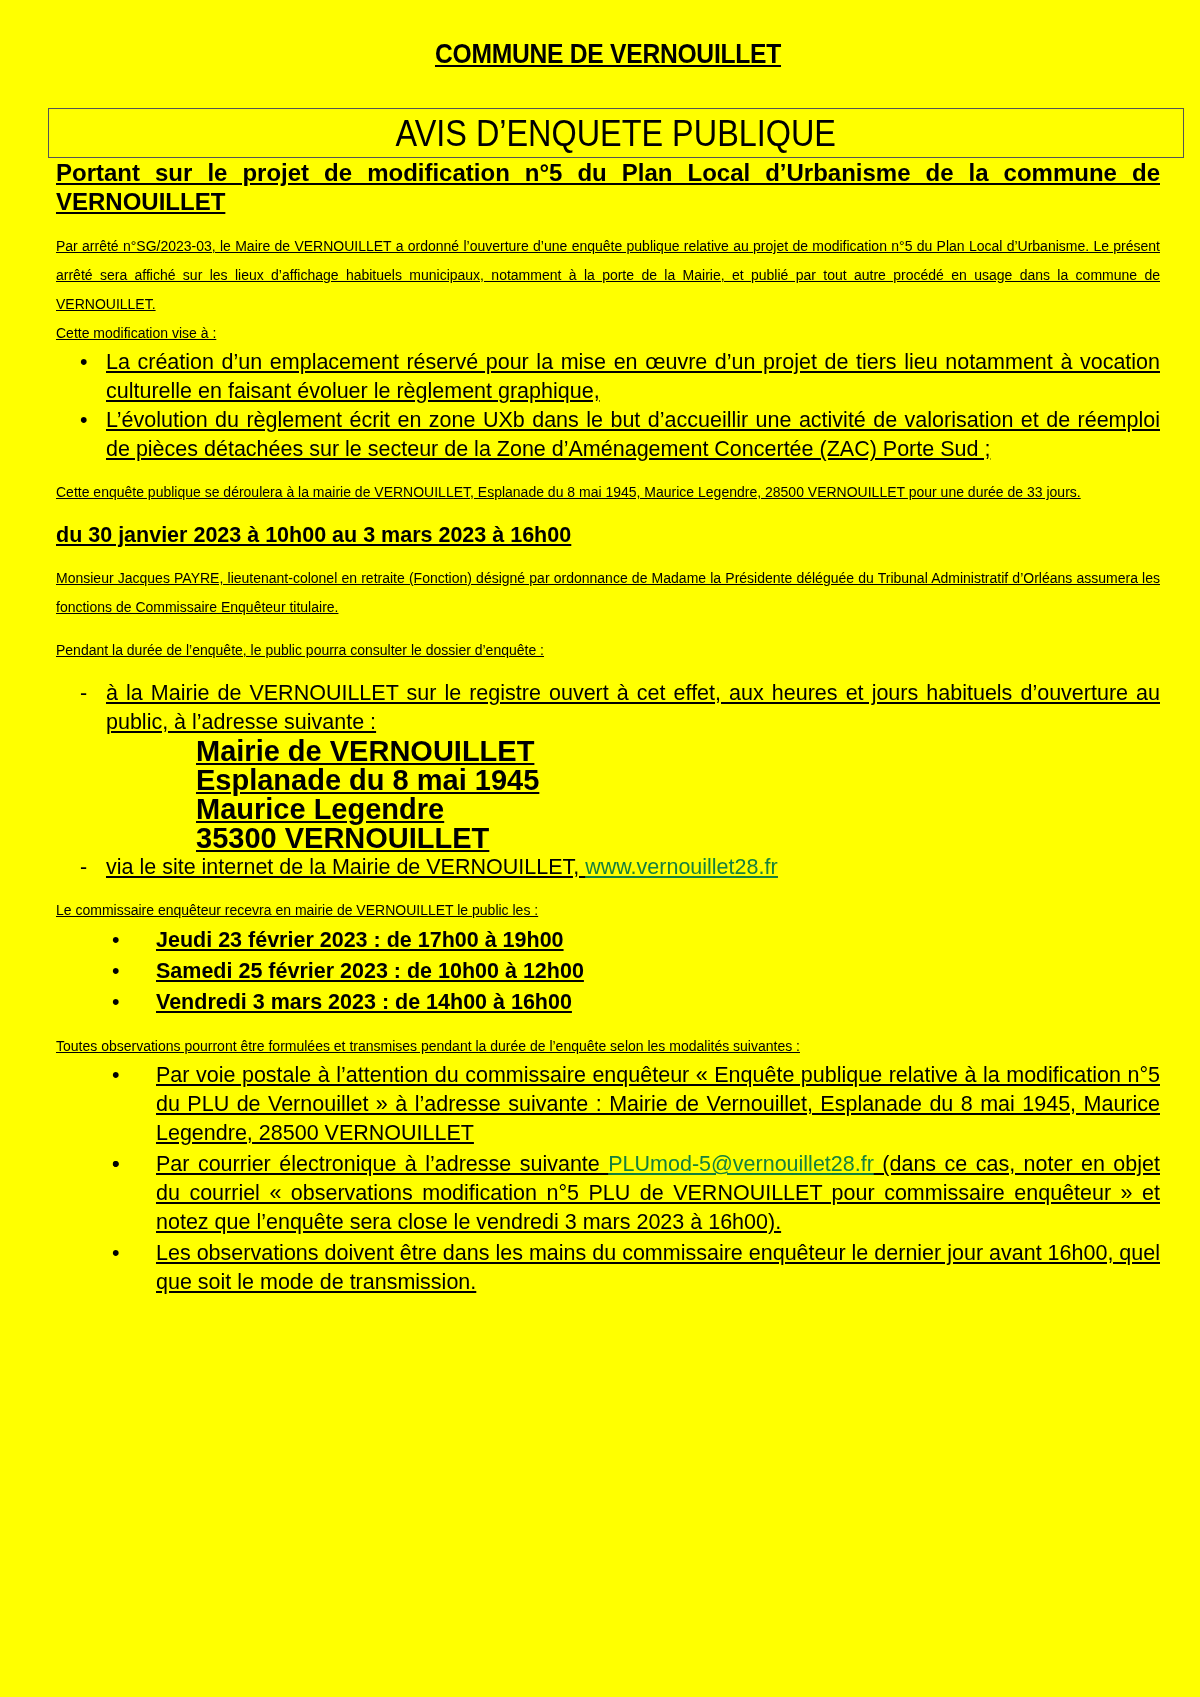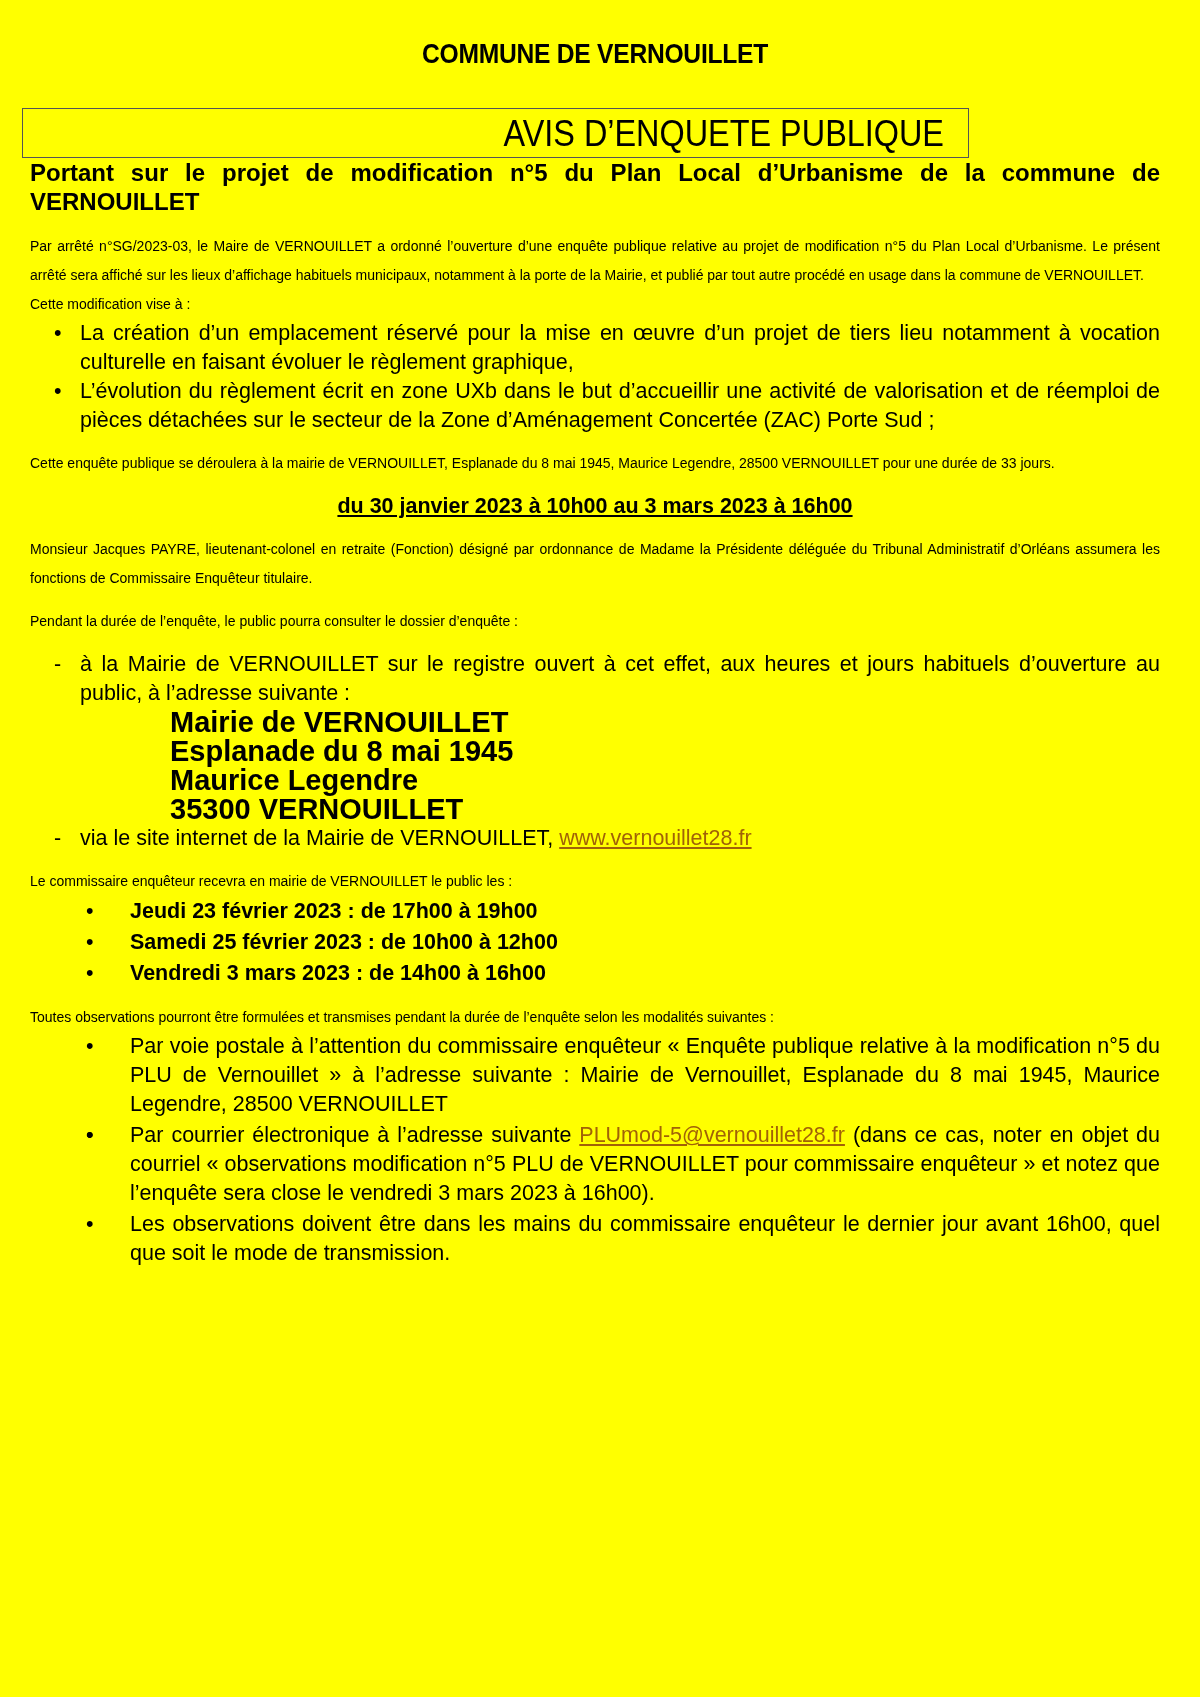--- a/index.html
+++ b/index.html
@@ -3,53 +3,53 @@
 <meta charset="utf-8">
 <style>
   html, body { margin: 0; padding: 0; }
   body {
     width: 1200px; height: 1697px;
     background: #ffff00;
     color: #000;
     font-family: "Liberation Sans", sans-serif;
     overflow: hidden;
   }
-  .page { position: relative; width: 1200px; height: 1697px; box-sizing: border-box; padding: 0 40px 0 30px; }
+  .page { position: relative; width: 1200px; height: 1697px; box-sizing: border-box; padding: 0 40px 0 56px; text-decoration: underline; }
   .commune {
     text-align: center; font-size: 28px; font-weight: bold;
     margin: 0; padding-top: 34px; height: 40px; line-height: 40px;
     transform: scaleX(0.88); letter-spacing: -0.3px;
   }
   .title-box {
-    margin: 34px 0 0 -8px; width: 947px; height: 50px;
+    margin: 34px 0 0 -8px; width: 1136px; height: 50px;
     border: 1px solid #555; box-sizing: border-box;
-    text-align: right; font-size: 36px; line-height: 50px;
+    text-align: center; font-size: 36px; line-height: 50px;
   }
   .title-box span { display: inline-block; transform: scaleX(0.9); }
   .subject {
     margin: 0 0 0 0; font-size: 24px; line-height: 29px; font-weight: bold;
     text-align: justify;
   }
   p, .txt { margin: 0; font-size: 14px; line-height: 29px; text-align: justify; }
   .p1 { margin-top: 16px; }
   ul.bul { margin: 0; padding: 0 0 0 50px; list-style: none; }
   ul.bul li { position: relative; font-size: 21.5px; line-height: 29px; text-align: justify; }
   ul.bul li .dot { position: absolute; left: -26px; top: 0; }
   .p2 { margin-top: 14px; }
   .dates {
-    margin-top: 14px; text-align: center; font-weight: bold; font-size: 21.5px; line-height: 29px;
+    margin-top: 14px; text-align: left; font-weight: bold; font-size: 21.5px; line-height: 29px;
   }
   .dates span { text-decoration: underline; }
   .p3 { margin-top: 14px; }
   .p4 { margin-top: 14px; }
   ul.dash { margin: 14px 0 0 0; padding: 0 0 0 50px; list-style: none; }
   ul.dash li { position: relative; font-size: 21.5px; line-height: 29px; text-align: justify; }
   ul.dash li .dash-mark { position: absolute; left: -26px; top: 0; }
   .addr { padding-left: 90px; font-weight: bold; font-size: 29px; line-height: 29px; }
-  a.link { color: #a16207; text-decoration: underline; }
+  a.link { color: #15803d; text-decoration: underline; }
   .p5 { margin-top: 14px; }
   ul.perm { margin: 0; padding: 0 0 0 100px; list-style: none; }
   ul.perm li { position: relative; font-size: 21.5px; line-height: 31px; font-weight: bold; }
   ul.perm li .dot { position: absolute; left: -44px; top: 0; font-weight: normal; }
   .p6 { margin-top: 14px; }
   ul.obs { margin: 0; padding: 0 0 0 100px; list-style: none; }
   ul.obs li { position: relative; font-size: 21.5px; line-height: 29px; text-align: justify; margin-bottom: 2px; }
   ul.obs li .dot { position: absolute; left: -44px; top: 0; }
 </style>
 </head>

